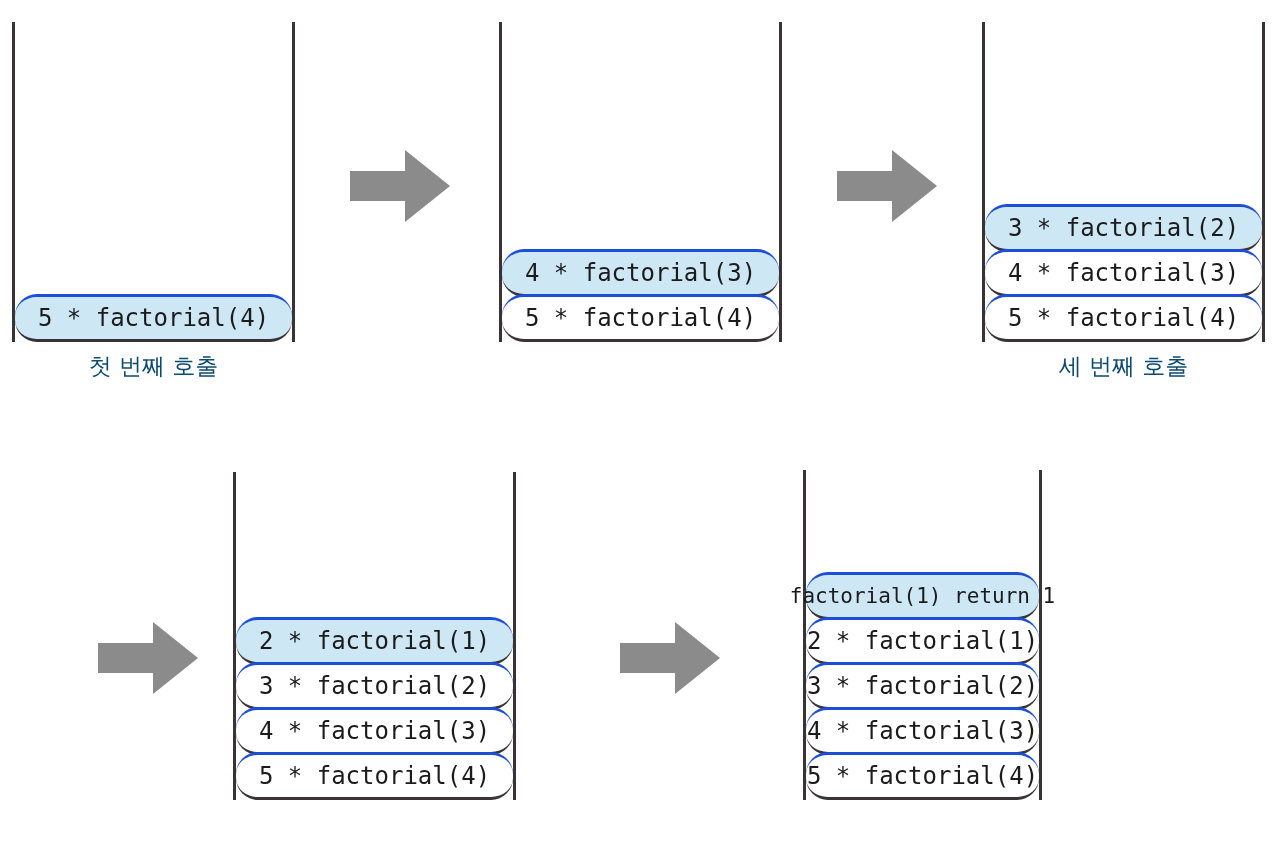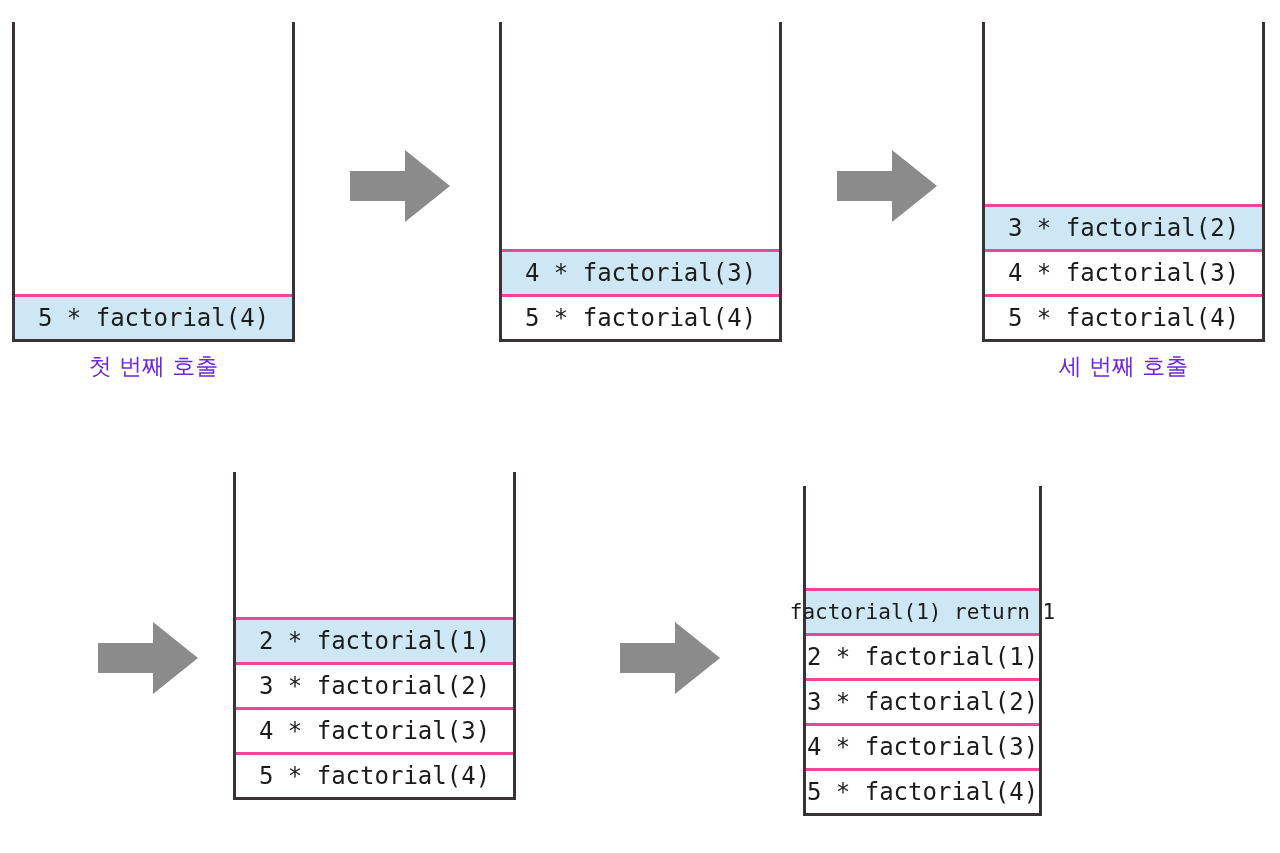--- a/index.html
+++ b/index.html
@@ -33,47 +33,48 @@
     border-left: 3px solid #3a3336;
     border-right: 3px solid #3a3336;
     display: flex;
     flex-direction: column;
     justify-content: flex-end;
   }
 
   .frame {
     box-sizing: border-box;
     height: 48px;
-    border-top: 3px solid #ec4899;
+    border-top: 3px solid #1d4ed8;
     border-bottom: 3px solid #3a3336;
     margin-top: -3px;
     background: #ffffff;
     display: flex;
     align-items: center;
     justify-content: center;
     font-family: "DejaVu Sans Mono", monospace;
     font-size: 24px;
     color: #1b1b1b;
     letter-spacing: 0px;
     white-space: nowrap;
+    border-radius: 22px;
   }
 
   .frame.highlight {
     background: #cde7f5;
   }
 
   .frame.tight {
     font-size: 21px;
   }
 
   .stack-label {
     text-align: center;
     font-family: "DejaVu Sans", sans-serif;
     font-size: 23px;
-    color: #6d28d9;
+    color: #0c4a6e;
     margin-top: 9px;
     white-space: nowrap;
   }
 
   
   .arrow {
     position: absolute;
   }
   .arrow svg { display: block; }
 </style>
@@ -131,21 +132,21 @@
       <div class="frame">5 * factorial(4)</div>
     </div>
   </div>
 
   <div class="arrow" style="left:620px; top:622px;">
     <svg width="100" height="72" viewBox="0 0 100 72">
       <polygon points="0,21 55,21 55,0 100,36 55,72 55,51 0,51" fill="#8b8b8b"></polygon>
     </svg>
   </div>
 
-  <div class="stack-group" style="left:783px; top:486px; width:239px;padding-left:20px;">
+  <div class="stack-group" style="left:783px; top:470px; width:239px;padding-left:20px;">
     <div class="stack" style="height:330px;">
       <div class="frame highlight tight">factorial(1) return 1</div>
       <div class="frame">2 * factorial(1)</div>
       <div class="frame">3 * factorial(2)</div>
       <div class="frame">4 * factorial(3)</div>
       <div class="frame">5 * factorial(4)</div>
     </div>
   </div>
 
 </div>

